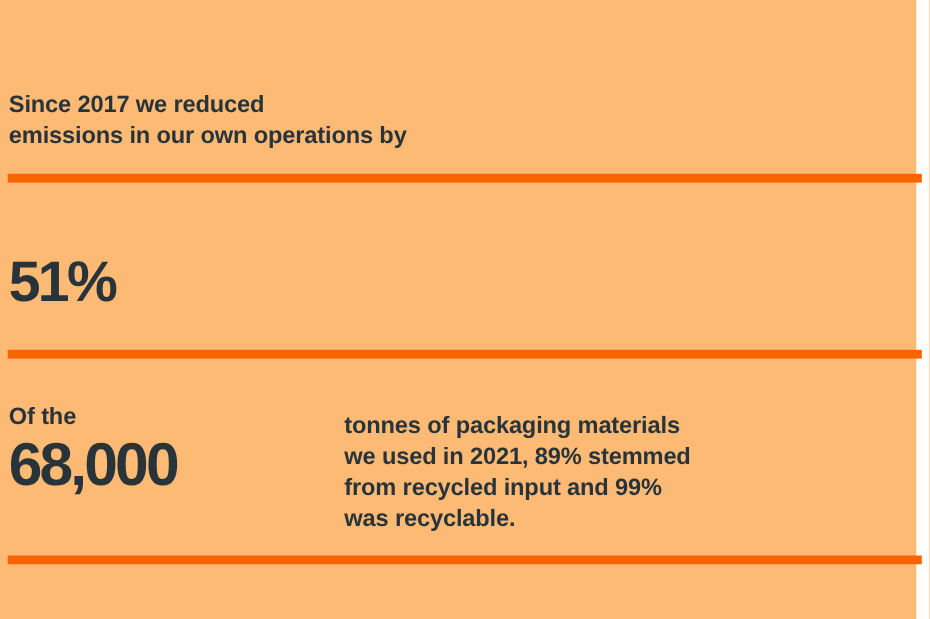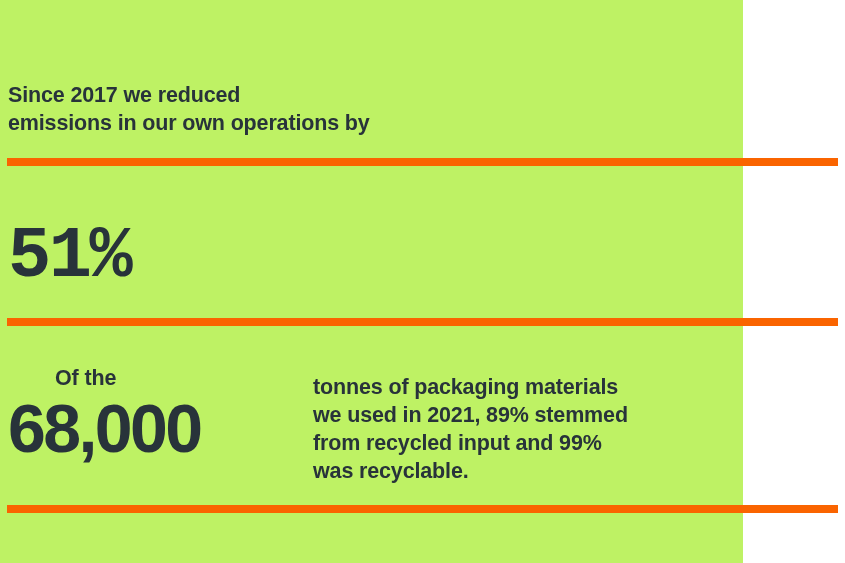--- a/index.html
+++ b/index.html
@@ -10,25 +10,25 @@
   body {
     width: 845px;
     height: 563px;
     background: #ffffff;
     font-family: "Liberation Sans", "DejaVu Sans", sans-serif;
     color: #28333a;
     overflow: hidden;
   }
 
   .infographic {
-    width: 743px;
+    width: 833px;
     height: 563px;
     box-sizing: border-box;
     position: relative;
-    background: #bef264;
+    background: #fdba74;
   }
 
   
   .divider {
     position: absolute;
     left: 7px;
     width: 831px;
     height: 8px;
     background: #fa6400;
   }
@@ -84,47 +84,45 @@
     font-size: 80px;
     letter-spacing: -3px;
     align-self: flex-end;
     padding-bottom: 2px;
   }
 
   
   .row-2 .figure {
     flex: 0 0 auto;
     width: 200px;
-    font-size: 72px;
+    font-size: 52px;
     letter-spacing: -2.5px;
-    font-family: Liberation Mono, monospace;
   }
   .row-2 .copy {
     flex: 1 1 auto;
   }
 
   
   .row-3 .figure-group {
     flex: 0 0 auto;
     width: 305px;
     display: flex;
     flex-direction: column;
     align-items: flex-start;
   }
   .row-3 .prefix-label {
     font-size: 21.5px;
     font-weight: bold;
     line-height: 1.2;
     letter-spacing: -0.15px;
     color: #28333a;
     margin-bottom: 4px;
-    margin-left: 47px;
   }
   .row-3 .figure {
-    font-size: 68px;
+    font-size: 55px;
     letter-spacing: -2.6px;
   }
   .row-3 .copy {
     flex: 1 1 auto;
     padding-top: 8px;
   }
 </style>
 </head>
 <body>
 

